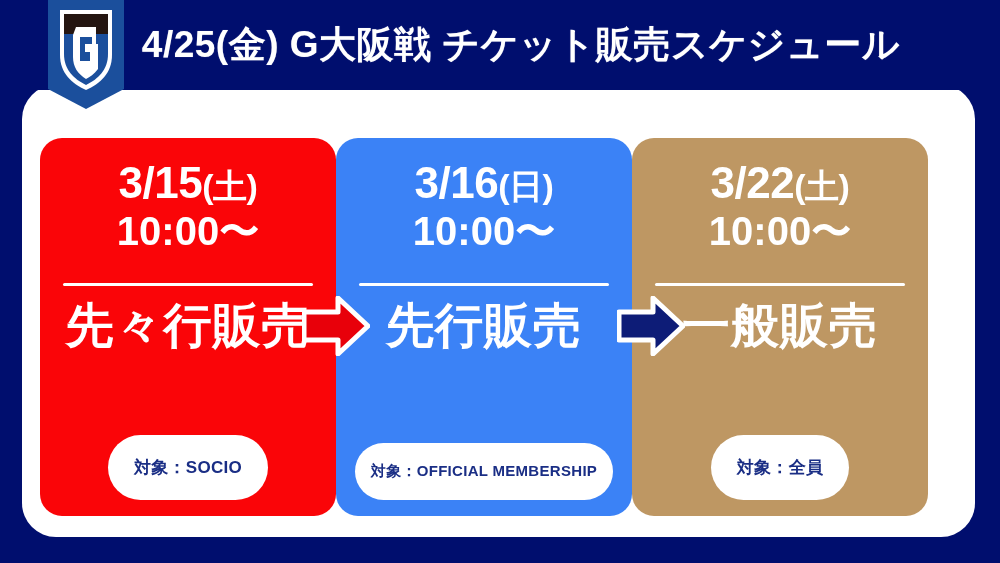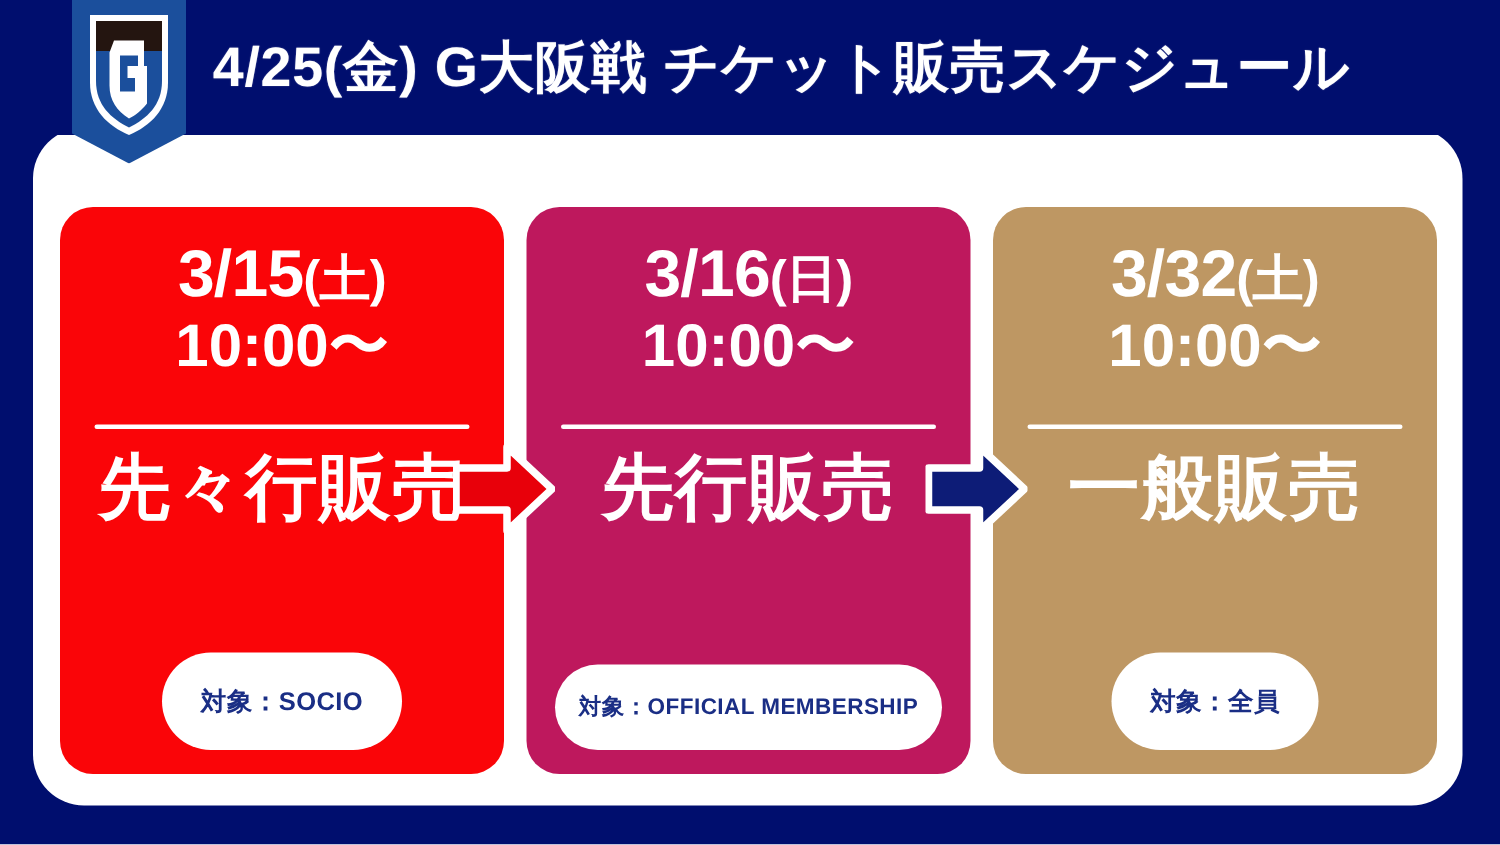--- a/index.html
+++ b/index.html
@@ -63,36 +63,35 @@
   }
 
   
   .cards {
     position: absolute;
     left: 40px;
     top: 138px;
     width: 920px;
     height: 378px;
     display: flex;
-    gap: 15px;
   }
 
   .card {
     position: relative;
     width: 296px;
     height: 378px;
     border-radius: 22px;
     box-sizing: border-box;
     padding: 22px 14px 16px 14px;
     display: flex;
     flex-direction: column;
     align-items: center;
   }
   .card-red  { background: #FA0508; }
-  .card-pink { background: #be185d; }
+  .card-pink { background: #3b82f6; }
   .card-tan  { background: #BE9763; }
 
   .card-date {
     color: #ffffff;
     font-size: 44px;
     font-weight: bold;
     line-height: 1.06;
     white-space: nowrap;
     letter-spacing: -0.5px;
   }
@@ -187,21 +186,21 @@
         <span>3/16</span><span class="wd">(日)</span>
       </div>
       <div class="card-time">10:00〜</div>
       <div class="card-rule"></div>
       <div class="card-label">先行販売</div>
       <div class="card-pill small">対象：OFFICIAL MEMBERSHIP</div>
     </div>
 
     <div class="card card-tan">
       <div class="card-date">
-        <span>3/32</span><span class="wd">(土)</span>
+        <span>3/22</span><span class="wd">(土)</span>
       </div>
       <div class="card-time">10:00〜</div>
       <div class="card-rule"></div>
       <div class="card-label">一般販売</div>
       <div class="card-pill">対象：全員</div>
     </div>
 
   </div>
 
   <div class="arrow arrow-1">

